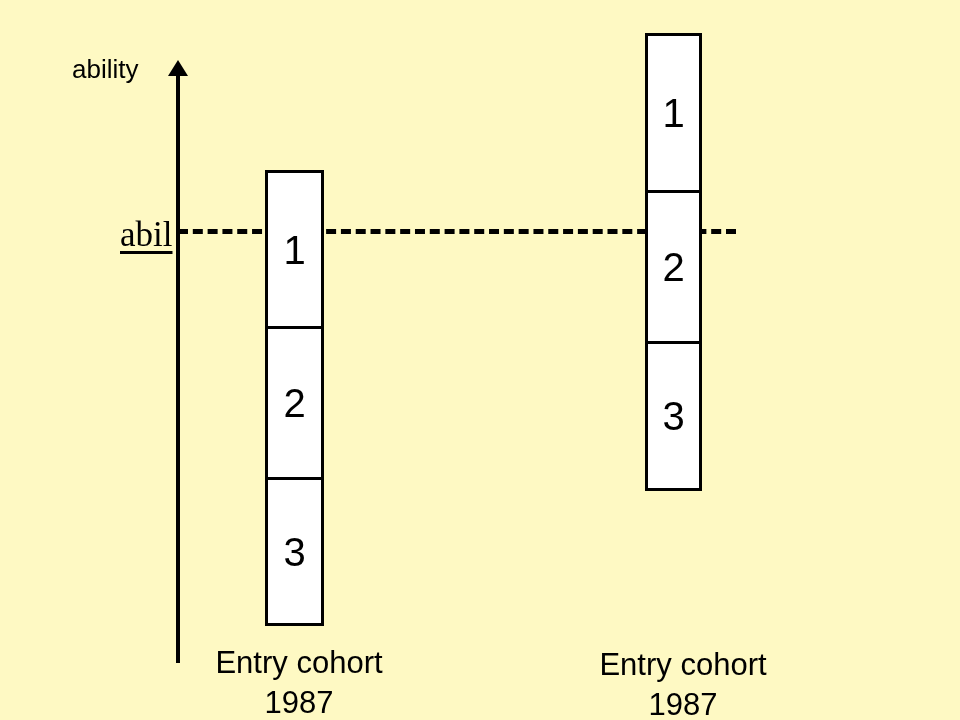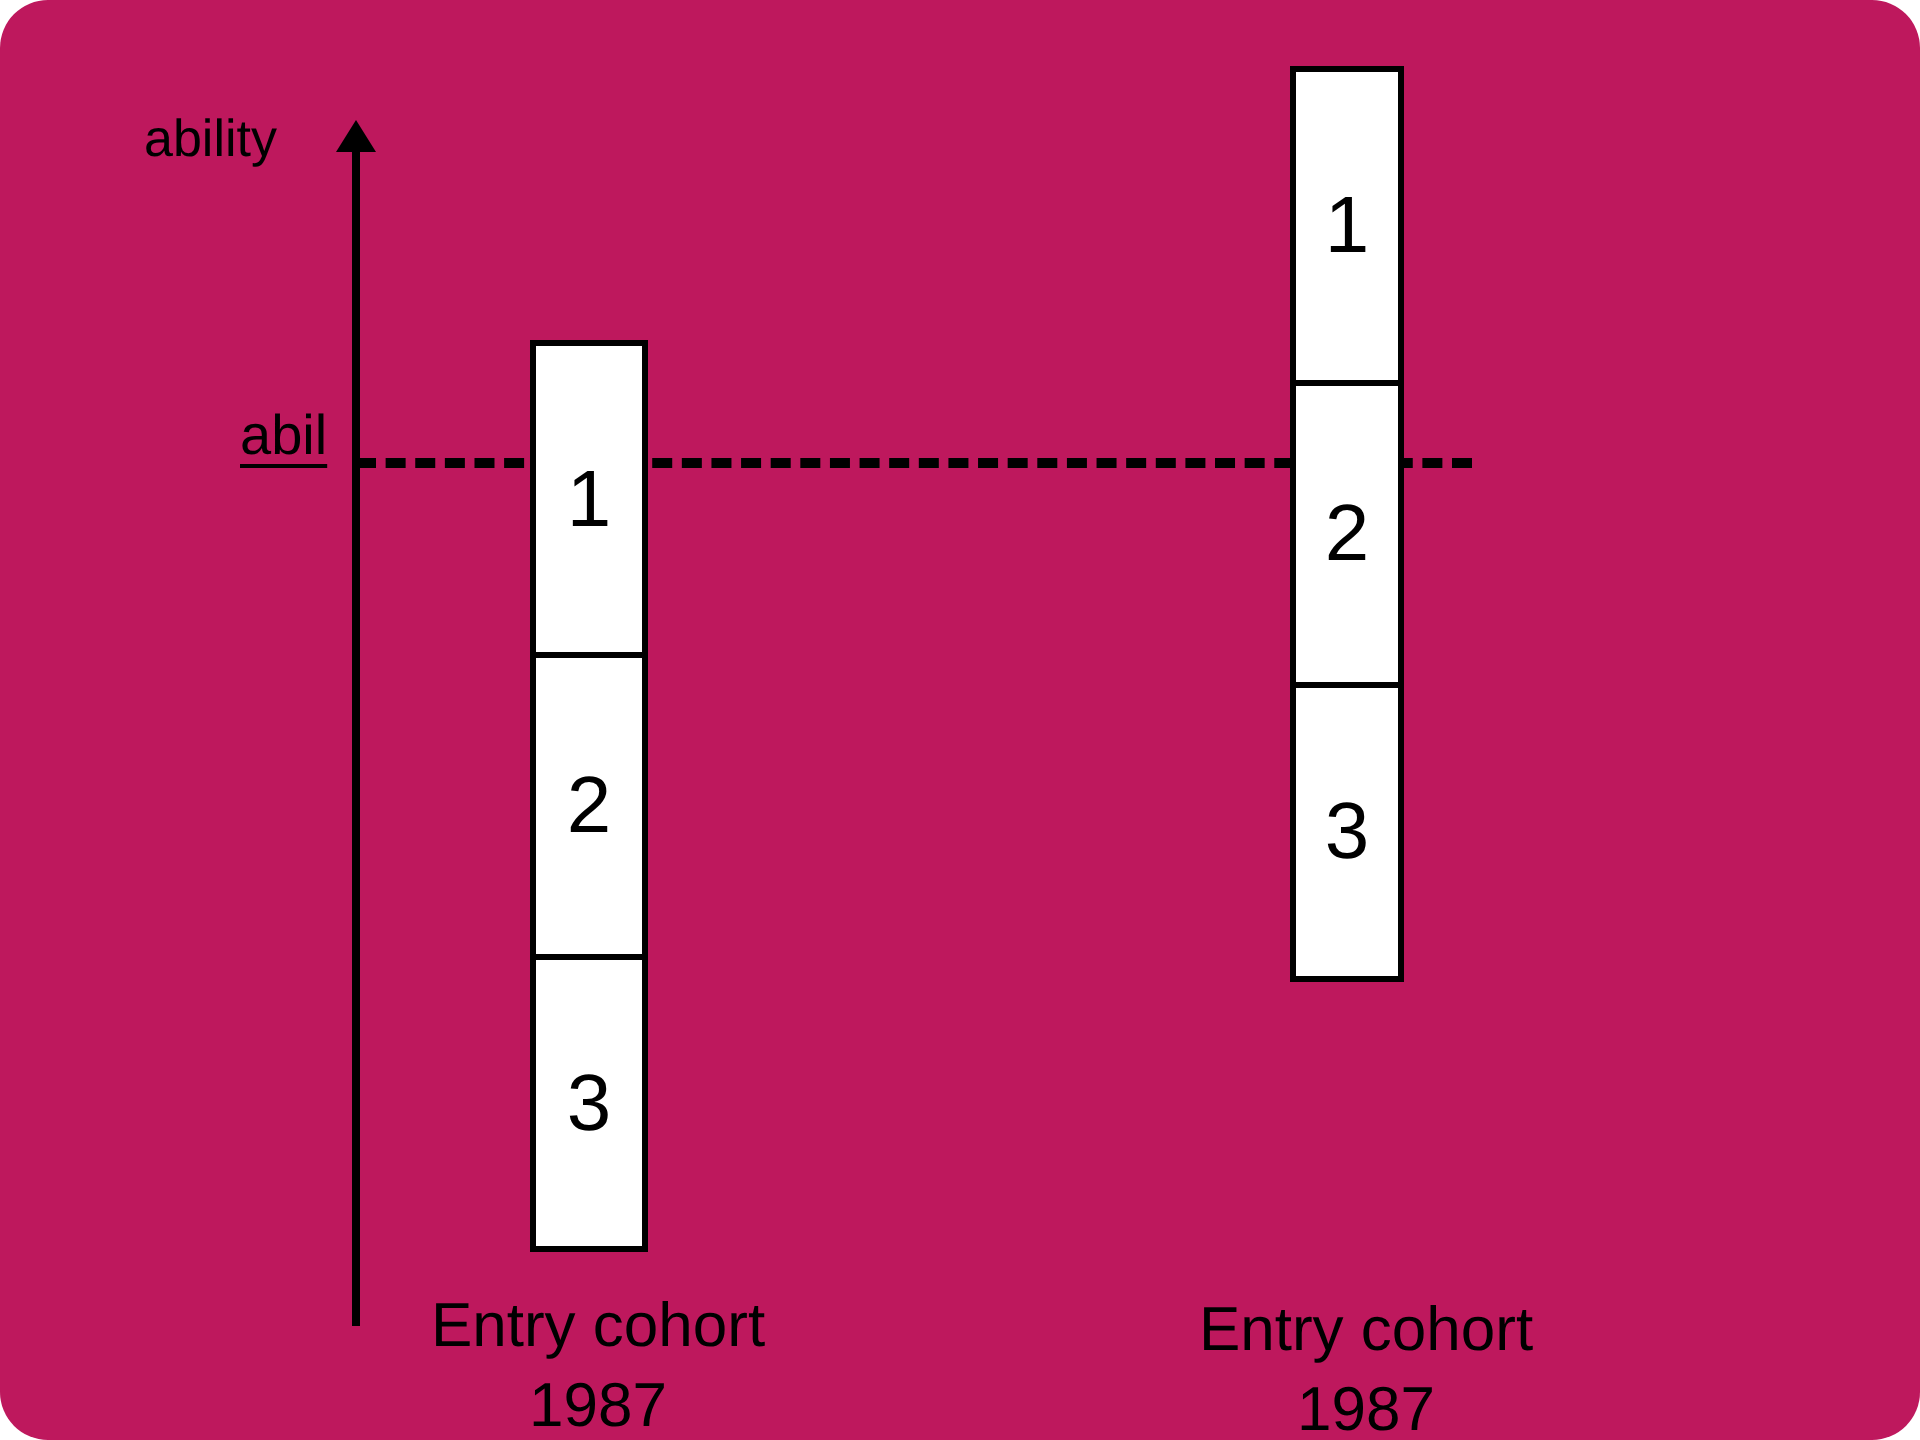--- a/index.html
+++ b/index.html
@@ -9,23 +9,22 @@
     background: #ffffff;
   }
   body {
     font-family: "Liberation Sans", sans-serif;
     color: #000000;
   }
   #canvas {
     position: relative;
     width: 960px;
     height: 720px;
-    background: #be185d;
+    background: #fef9c3;
     overflow: hidden;
-    border-radius: 24px;
   }
 
   
   .axis-line {
     position: absolute;
     background: #000000;
   }
   #y-axis-shaft {
     left: 176px;
     top: 72px;
@@ -50,26 +49,27 @@
     line-height: 1;
     white-space: nowrap;
   }
   #ability-label {
     left: 72px;
     top: 56px;
   }
   #threshold-label {
     position: absolute;
     left: 120px;
-    top: 204px;
-    font-size: 28px;
+    top: 217px;
+    font-size: 35px;
     line-height: 1;
     white-space: nowrap;
     text-decoration: underline;
     text-underline-offset: 5px;
+    font-family: Liberation Serif, serif;
   }
 
   
   #threshold-line {
     position: absolute;
     left: 178px;
     top: 229px;
     width: 558px;
     height: 0;
     border-top: 5px dashed #000000;

